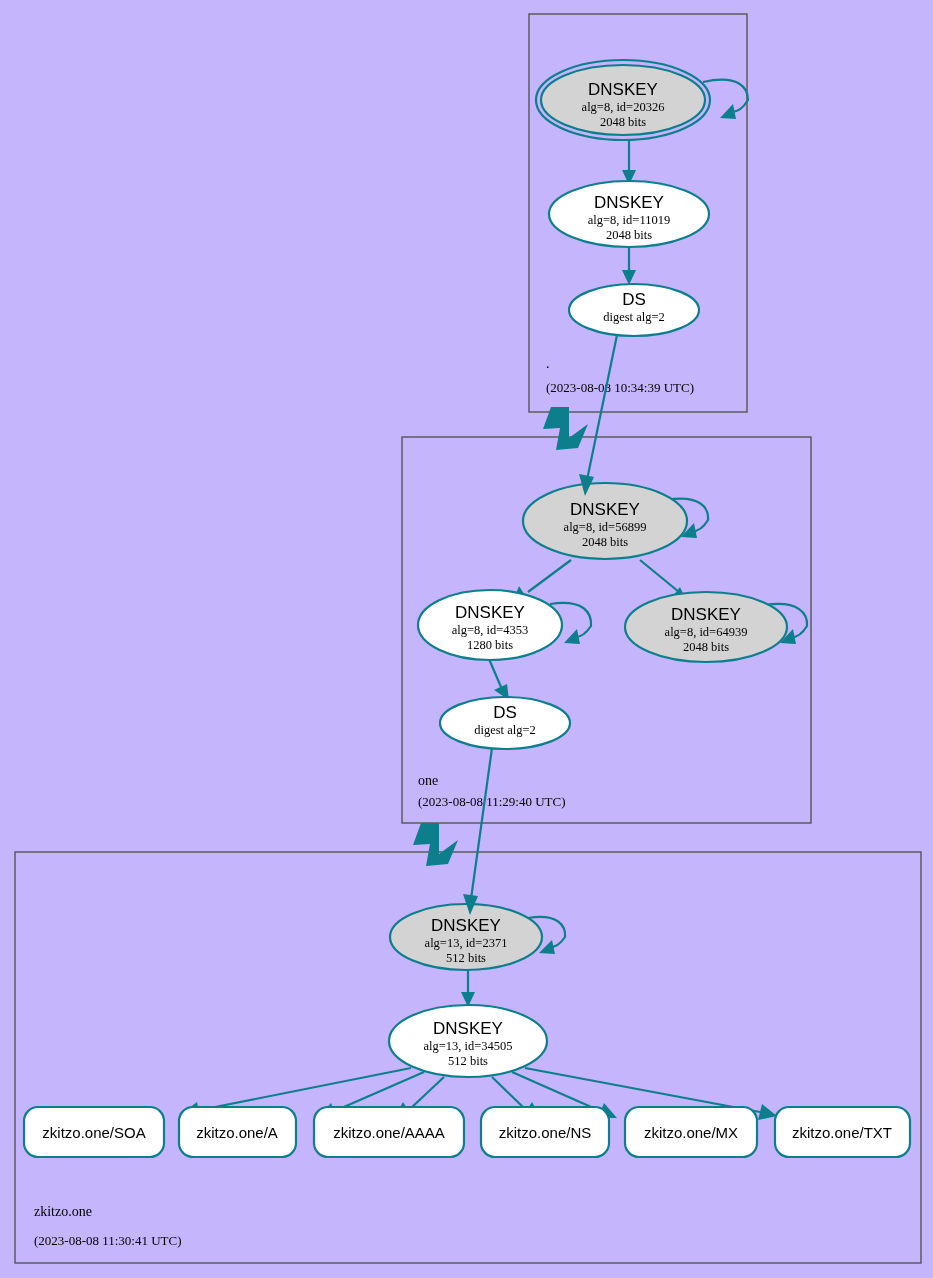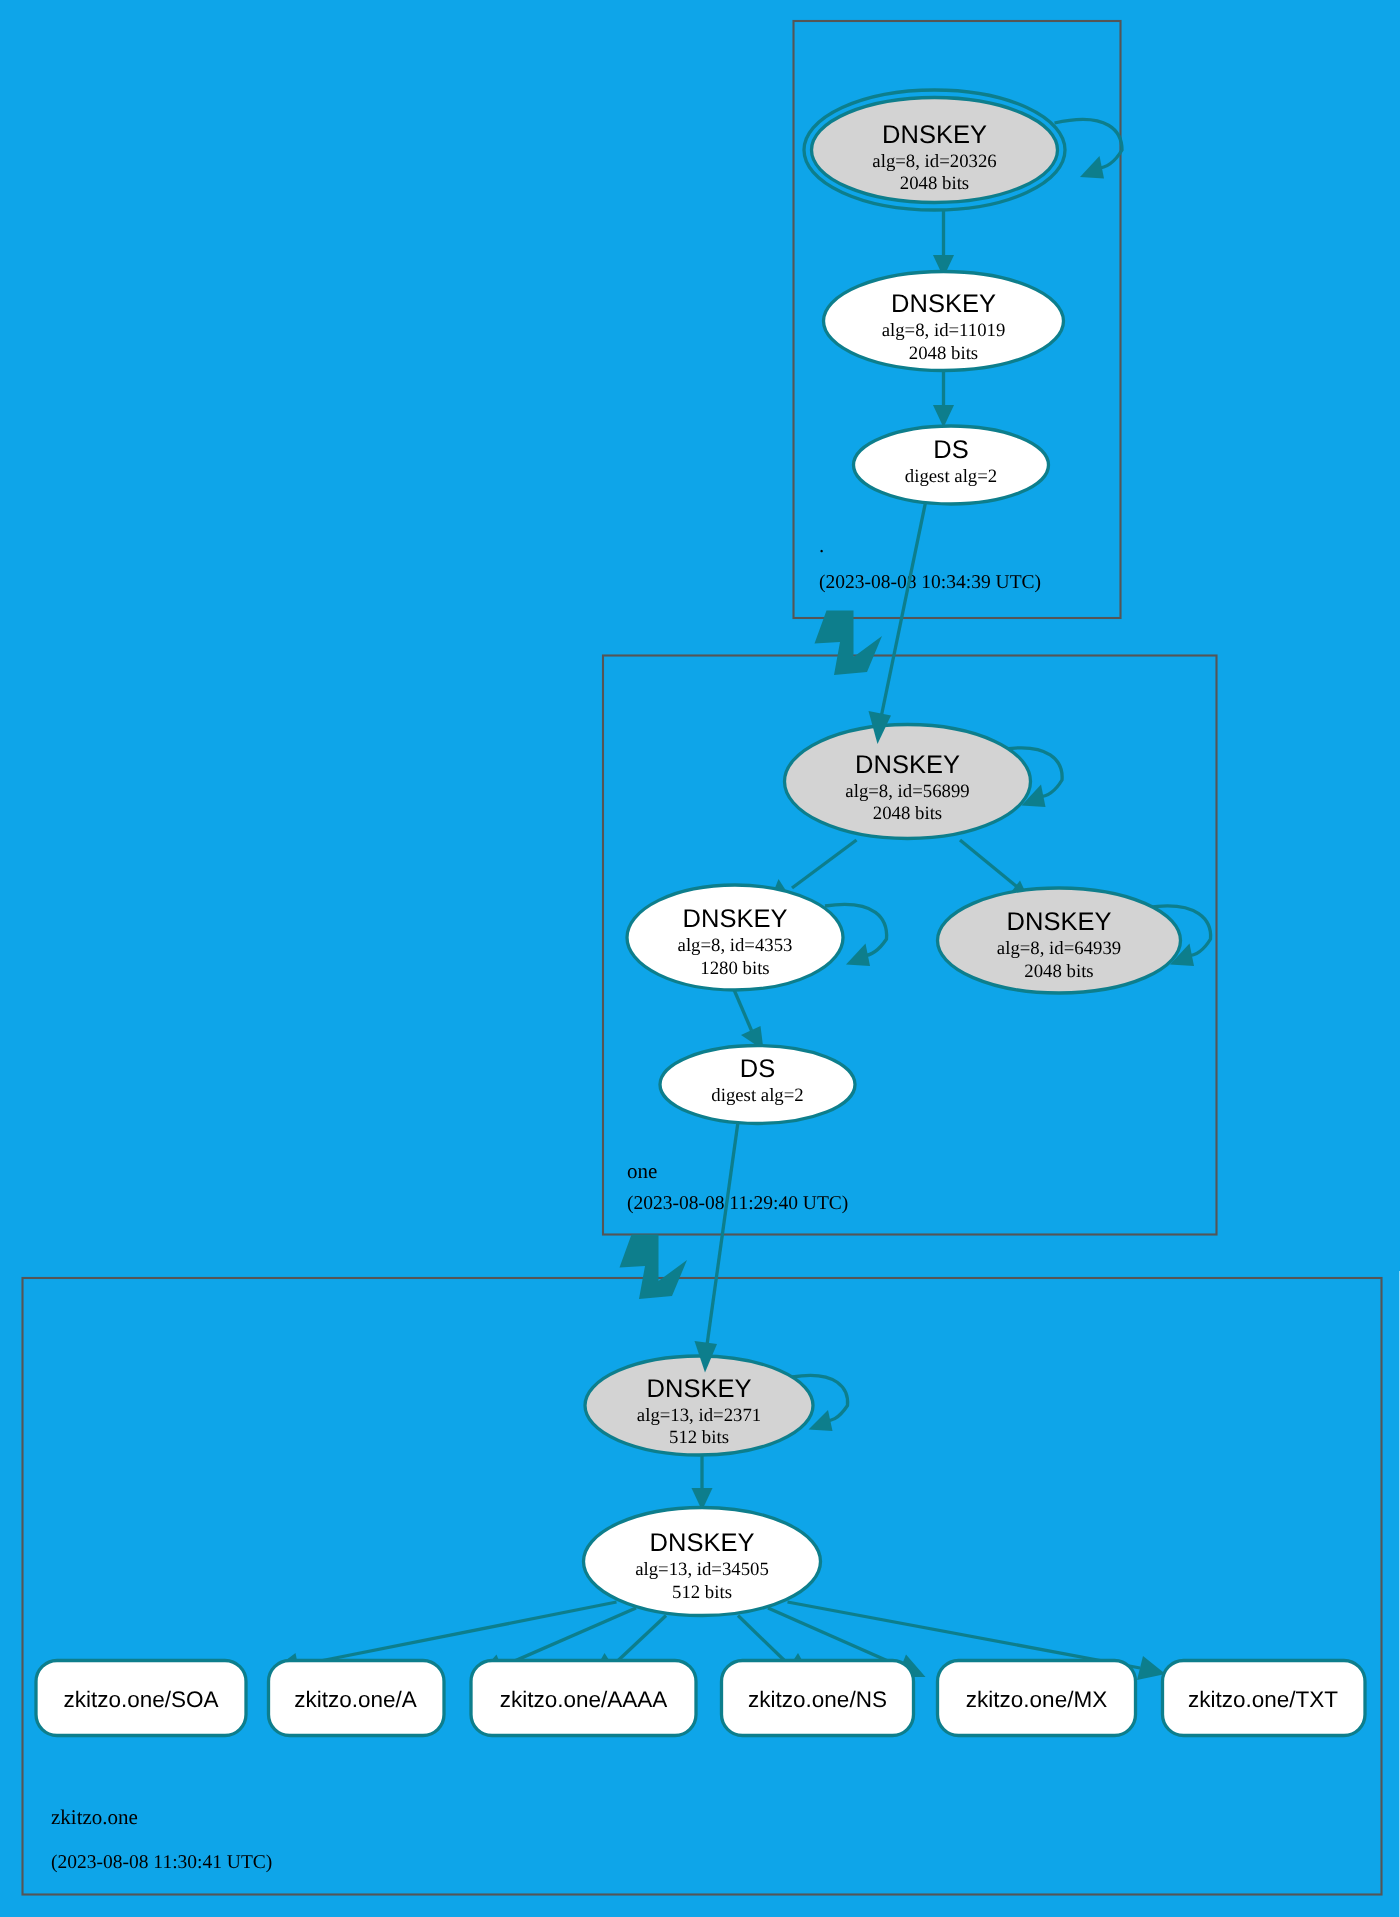--- a/index.html
+++ b/index.html
@@ -7,21 +7,21 @@
     padding: 0;
     background: #ffffff;
   }
   body {
     font-family: "Liberation Sans", sans-serif;
   }
   #canvas {
     position: relative;
     width: 933px;
     height: 1278px;
-    background: #0ea5e9;
+    background: #c4b5fd;
     overflow: hidden;
   }
   svg.graph {
     position: absolute;
     top: 0;
     left: 0;
     width: 933px;
     height: 1278px;
   }
   text {

